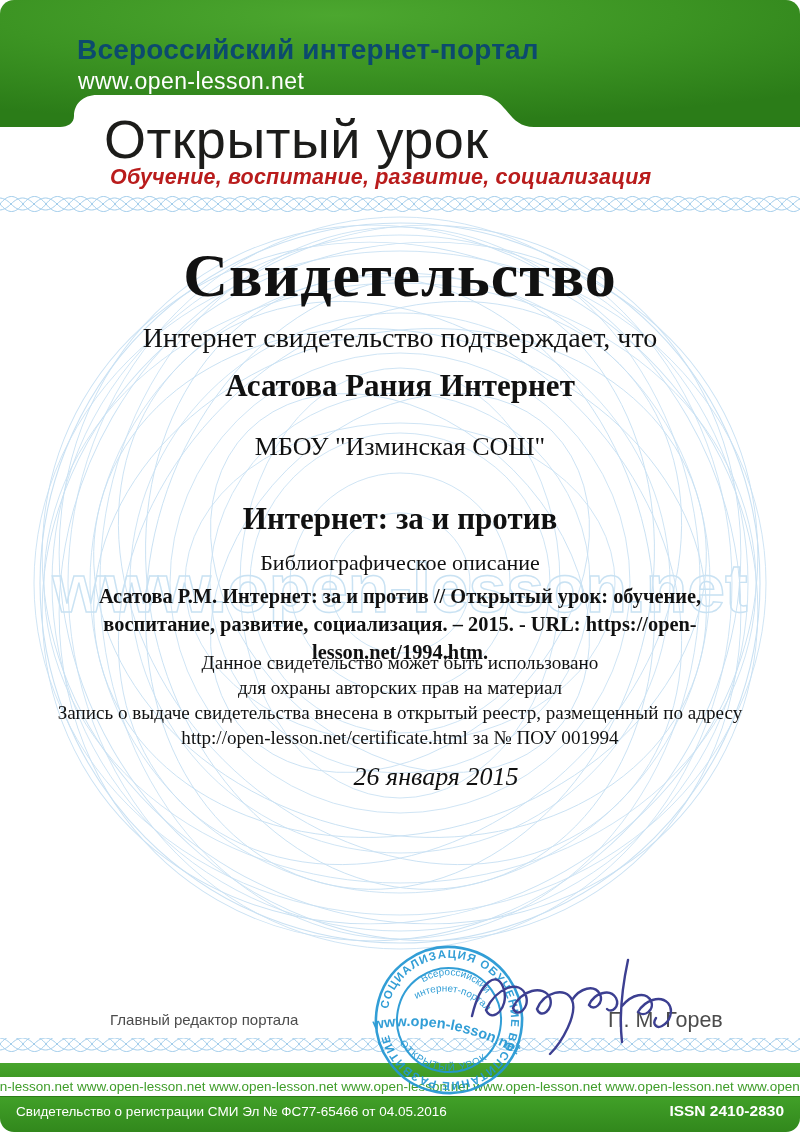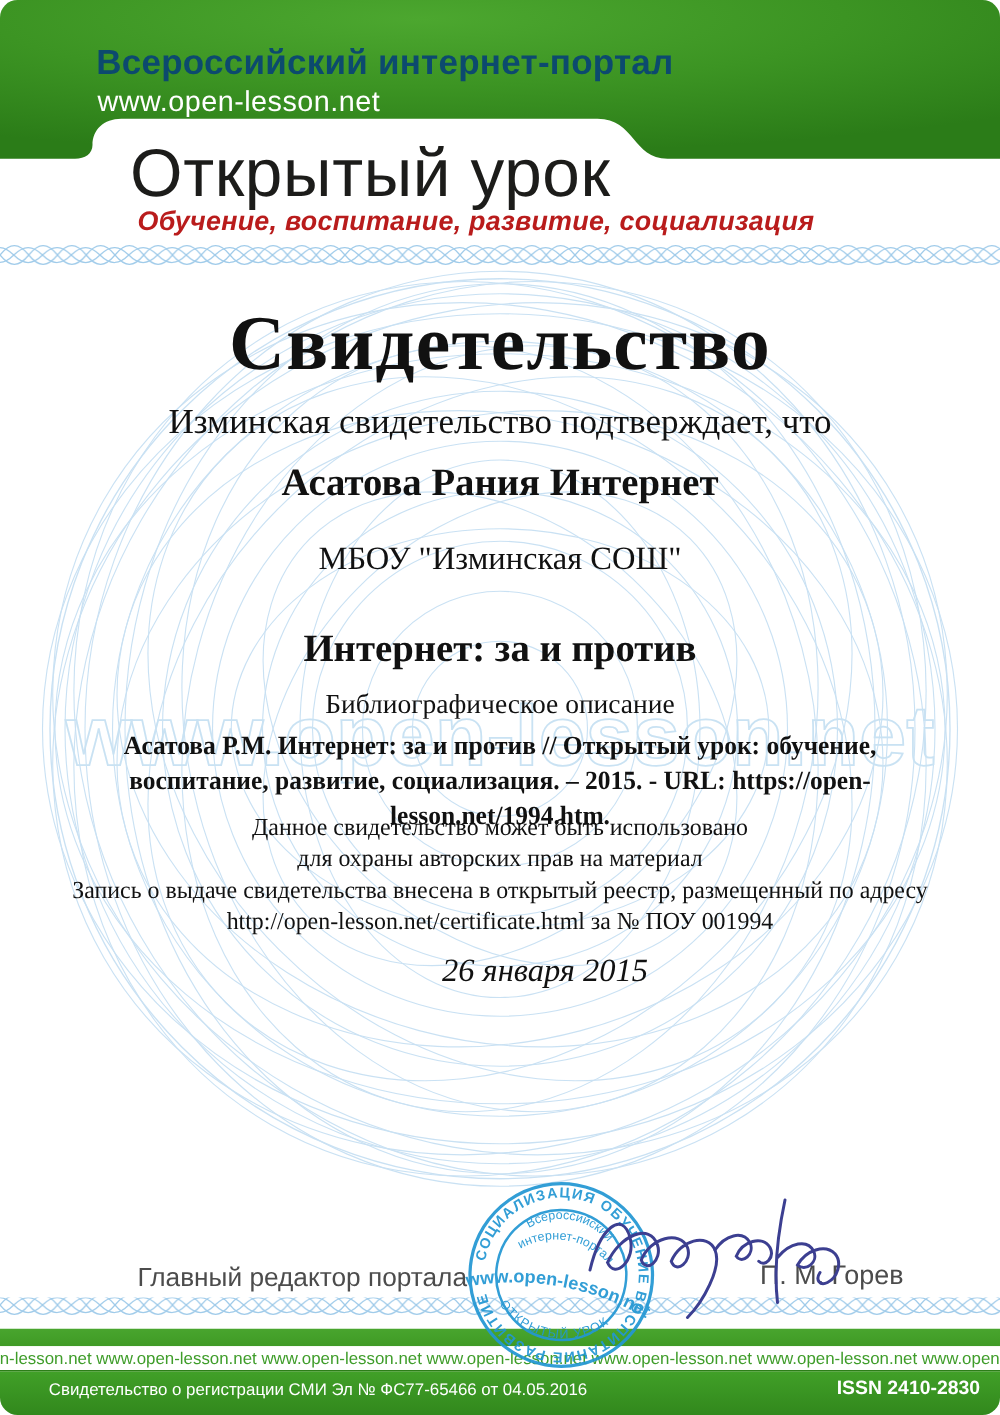--- a/index.html
+++ b/index.html
@@ -30,33 +30,33 @@
   .c-position{top:405px;font-size:26px;}
   .c-school{top:432px;font-size:26px;}
   .c-action{top:472px;font-size:26px;}
   .c-work{top:501px;font-size:31px;font-weight:bold;}
   .c-bibhead{top:550px;font-size:22px;}
   .c-bibtext{top:582px;font-size:21px;font-weight:bold;line-height:28px;
     left:30px;width:740px;transform:scaleX(.97);transform-origin:center;}
   .c-notes{top:650px;font-size:19.5px;line-height:25px;transform:scaleX(.98);transform-origin:center;}
   .c-date{top:762px;font-size:26px;font-style:italic;margin-left:36px;}
   
-  .editor-role{position:absolute;left:110px;top:1011px;z-index:4;color:#4c4c4c;font-size:21px;}
+  .editor-role{position:absolute;left:110px;top:1011px;z-index:4;color:#4c4c4c;font-size:15px;}
   .editor-name{position:absolute;left:608px;top:1008px;z-index:4;color:#4c4c4c;font-size:21.5px;}
   .sig-svg{position:absolute;left:462px;top:946px;z-index:6;}
   .stamp-svg{position:absolute;left:371px;top:942px;z-index:5;opacity:.93;}
   
   .f-bar1{position:absolute;left:0;top:1063px;width:800px;height:14px;z-index:4;
     background:linear-gradient(#49a52e,#3f9a25);}
   .f-urls{position:absolute;left:0;top:1077px;width:800px;height:19px;z-index:4;
     background:#ffffff;overflow:hidden;white-space:nowrap;}
   .f-urls span{display:inline-block;margin-left:-55px;color:#3f9d2a;font-size:13.5px;line-height:19px;}
   .f-bar2{position:absolute;left:0;top:1096px;width:800px;height:36px;z-index:4;
     background:linear-gradient(#41a028,#31871c);border-top:1px solid #2c7d18;}
-  .f-reg{position:absolute;left:16px;top:1104px;z-index:5;color:#ffffff;font-size:13.5px;margin-left:23px;}
+  .f-reg{position:absolute;left:16px;top:1104px;z-index:5;color:#ffffff;font-size:13.5px;}
   .f-issn{position:absolute;right:16px;top:1102px;z-index:5;color:#ffffff;font-size:15.5px;font-weight:bold;}
 </style>
 </head>
 <body>
 
 <div class="page">
 
   <svg class="guilloche" width="800" height="1132" viewBox="0 0 800 1132">
     <defs>
       <pattern id="braid" width="46" height="24" patternUnits="userSpaceOnUse">
@@ -115,21 +115,21 @@
     </defs>
     <path d="M0,0 H800 V127 H534 C506,127 508,95 478,95 H97 C83,95 74,104 74,116 C74,123 68,127 60,127 H0 Z" fill="url(#hg)"></path>
   </svg>
 
   <div class="hdr-portal">Всероссийский интернет-портал</div>
   <div class="hdr-site">www.open-lesson.net</div>
   <div class="brand">Открытый урок</div>
   <div class="tagline">Обучение, воспитание, развитие, социализация</div>
 
   <div class="cline serif c-title">Свидетельство</div>
-  <div class="cline serif c-confirm">Изминская свидетельство подтверждает, что</div>
+  <div class="cline serif c-confirm">Интернет свидетельство подтверждает, что</div>
   <div class="cline serif c-recipient">Асатова Рания Интернет</div>
   <div class="cline serif c-school">МБОУ "Изминская СОШ"</div>
   <div class="cline serif c-work">Интернет: за и против</div>
   <div class="cline serif c-bibhead">Библиографическое описание</div>
   <div class="cline serif c-bibtext">Асатова Р.М. Интернет: за и против // Открытый урок: обучение, воспитание, развитие, социализация. – 2015. - URL: https://open-lesson.net/1994.htm.</div>
   <div class="cline serif c-notes">
     <div>Данное свидетельство может быть использовано</div>
     <div>для охраны авторских прав на материал</div>
     <div>Запись о выдаче свидетельства внесена в открытый реестр, размещенный по адресу</div>
     <div>http://open-lesson.net/certificate.html за № ПОУ 001994</div>

